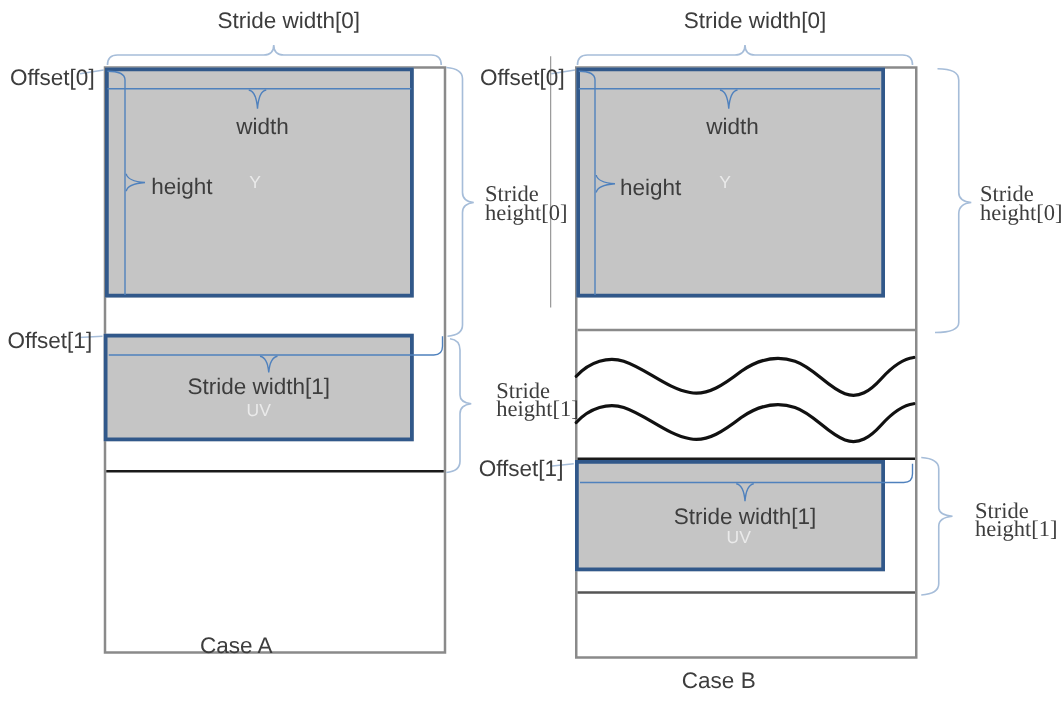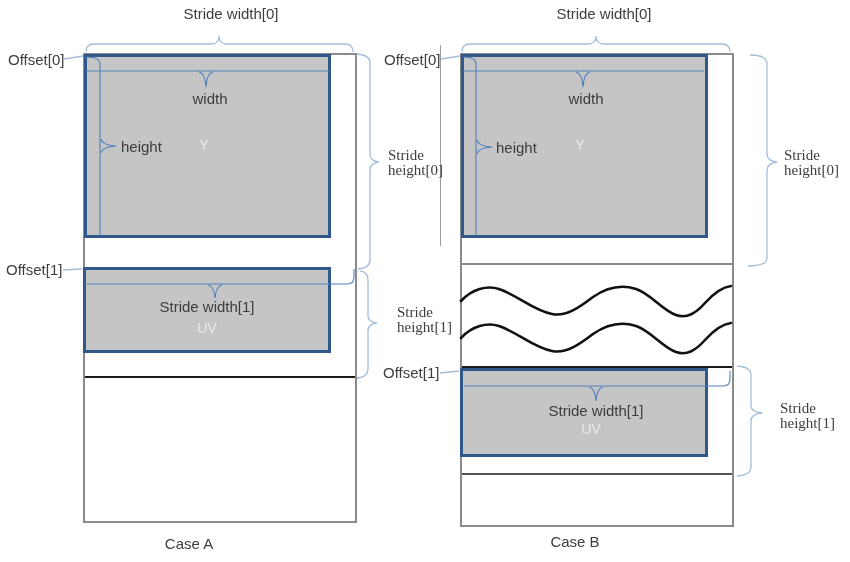--- a/index.html
+++ b/index.html
@@ -10,21 +10,21 @@
     background: #ffffff;
     font-family: "Liberation Sans", sans-serif;
     overflow: hidden;
   }
   .abs { position: absolute; box-sizing: border-box; }
   .outer-rect { border: 2px solid #8a8a8a; background: transparent; }
   .plane { background: #c5c5c5; border: 3px solid #31588a; }
   .hline { height: 2px; }
   .lbl {
     position: absolute;
-    font-size: 15px;
+    font-size: 18px;
     color: #3d3d3d;
     white-space: nowrap;
     line-height: 1.12;
   }
   .lbl.center { text-align: center; }
   .lbl.right { text-align: center; }
   .lbl.two { line-height: 14.5px; font-family: Liberation Serif, serif; }
   .plane-label { font-size: 14px; color: #eaeaea; }
   svg.overlay {
     position: absolute;
@@ -92,21 +92,21 @@
     <div>Stride</div>
     <div>height[0]</div>
   </div>
   <div class="lbl right" style="left:6px; top:262px; width:55px;">Offset[1]</div>
   <div class="lbl center" style="left:127px; top:299px; width:160px;">Stride width[1]</div>
   <div class="lbl center plane-label" style="left:177px; top:321px; width:60px;">UV</div>
   <div class="lbl two" style="left:397px; top:305px;">
     <div>Stride</div>
     <div>height[1]</div>
   </div>
-  <div class="lbl center" style="left:139px; top:536px; width:100px;">Case A</div>
+  <div class="lbl center" style="left:139px; top:506px; width:100px;">Case A</div>
 
   <div class="lbl center" style="left:523px; top:6px; width:162px;">Stride width[0]</div>
   <div class="lbl right" style="left:384px; top:52px; width:55px;">Offset[0]</div>
   <div class="lbl center" style="left:546px; top:91px; width:80px;">width</div>
   <div class="lbl" style="left:496px; top:140px;">height</div>
   <div class="lbl center plane-label" style="left:550px; top:138px; width:60px;">Y</div>
   <div class="lbl two" style="left:784px; top:148px;">
     <div>Stride</div>
     <div>height[0]</div>
   </div>

